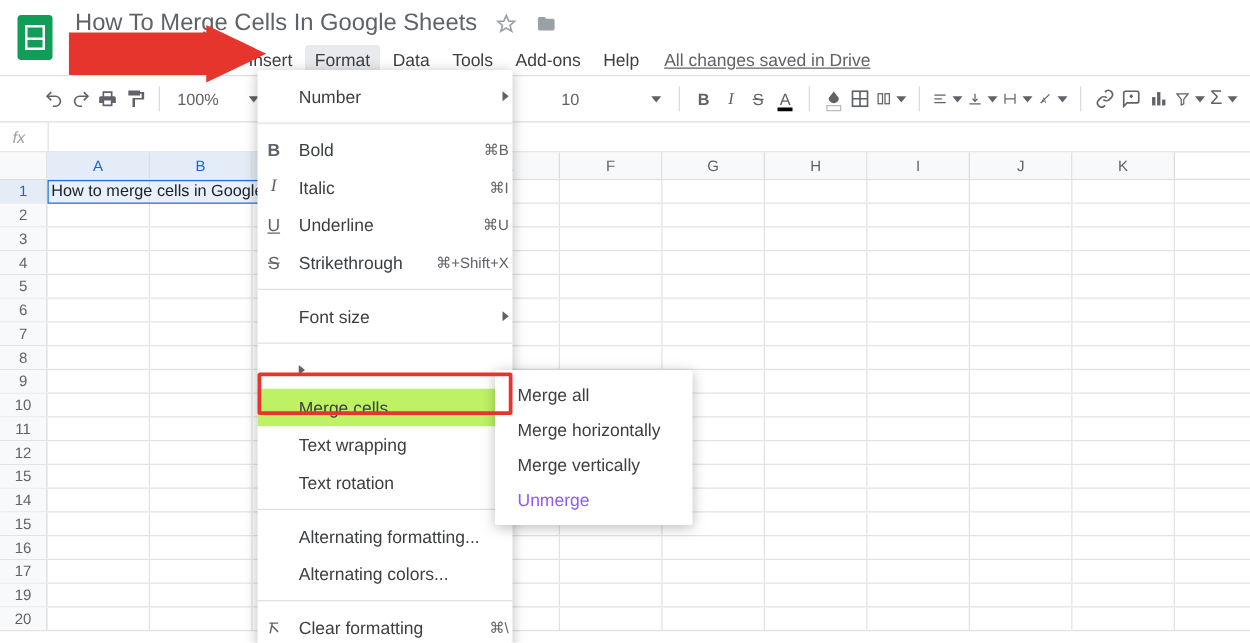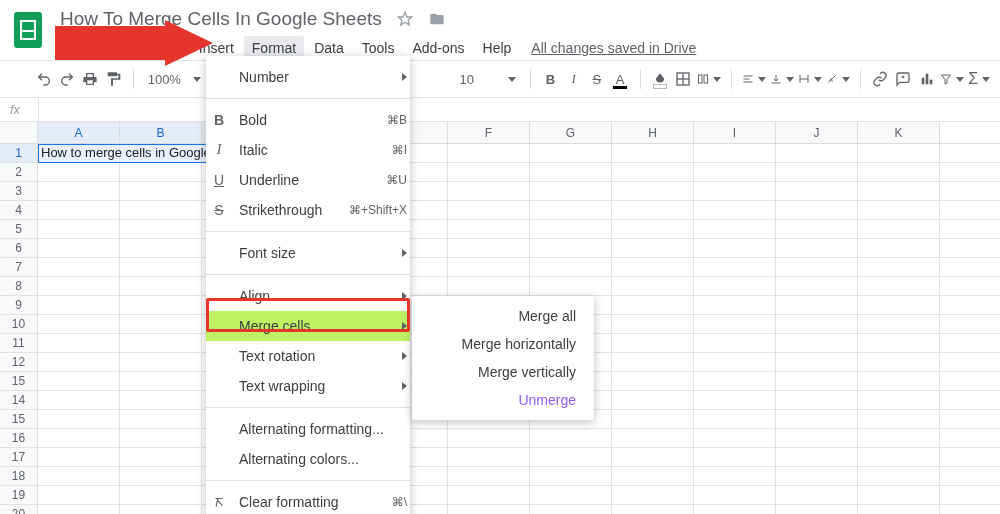--- a/index.html
+++ b/index.html
@@ -93,21 +93,21 @@
   }
   .tbtn {
     width: 24px; height: 24px;
     display: inline-flex; align-items: center; justify-content: center;
     border-radius: 2px;
     color: #5f6368;
     cursor: pointer;
   }
   .tsep { width: 1px; height: 20px; background: #dadce0; margin: 0 6px; }
   .zoom {
-    display: inline-flex; align-items: center; gap: 8px;
+    display: inline-flex; align-items: center; gap: 20px;
     padding: 0 4px;
   }
   .zoom .caret, .caret {
     width: 0; height: 0;
     border-left: 4px solid transparent;
     border-right: 4px solid transparent;
     border-top: 5px solid #5f6368;
     margin-left: 4px;
   }
   .font-color-btn { position:relative; }
@@ -223,21 +223,21 @@
   .m-short { color:#5f6368; font-size:12px;}
   .m-div { height:1px; background:#e0e0e0; margin:6px 0;}
   .outline-red {
     position: absolute;
     border: 3px solid #e5352d;
     border-radius: 2px;
     pointer-events:none;
     z-index: 40;
   }
   .merge-outline { left:206px; top:298px; width:204px; height:34px;}
-  .merge-menu { left: 412px; top: 296px; width: 182px; text-align: right; }
+  .merge-menu { left: 396px; top: 296px; width: 158px; }
   .merge-menu .m-row { padding: 0 18px; height: 28px;}
   .disabled { color: #8b5cf6; }
 </style>
 </head>
 <body>
 
 <svg class="arrow-anno" width="160" height="46">
   <polygon points="0,6 110,6 110,0 158,23 110,46 110,40 0,40" fill="#e5352d"></polygon>
 </svg>
 
@@ -651,34 +651,20 @@
         <div class="cell"></div>
         <div class="cell"></div>
         <div class="cell"></div>
         <div class="cell"></div>
         <div class="cell"></div>
         <div class="cell"></div>
         <div class="cell"></div>
         <div class="cell"></div>
       </div>
       <div class="row">
-        <div class="row-h">18</div>
-        <div class="cell"></div>
-        <div class="cell"></div>
-        <div class="cell"></div>
-        <div class="cell"></div>
-        <div class="cell"></div>
-        <div class="cell"></div>
-        <div class="cell"></div>
-        <div class="cell"></div>
-        <div class="cell"></div>
-        <div class="cell"></div>
-        <div class="cell"></div>
-      </div>
-      <div class="row">
         <div class="row-h">19</div>
         <div class="cell"></div>
         <div class="cell"></div>
         <div class="cell"></div>
         <div class="cell"></div>
         <div class="cell"></div>
         <div class="cell"></div>
         <div class="cell"></div>
         <div class="cell"></div>
         <div class="cell"></div>
@@ -736,36 +722,35 @@
     </div>
   <div class="m-div"></div>
   <div class="m-row">
       <span class="m-ico"></span>
       <span class="m-label">Font size</span>
       <span class="m-subarrow"></span>
     </div>
   <div class="m-div"></div>
   <div class="m-row">
       <span class="m-ico"></span>
-      <span class="m-label">Align</span>
       <span class="m-subarrow"></span>
     </div>
   <div class="m-row hl">
       <span class="m-ico"></span>
       <span class="m-label">Merge cells</span>
       <span class="m-subarrow"></span>
     </div>
   <div class="m-row">
       <span class="m-ico"></span>
+      <span class="m-label">Text wrapping</span>
+      <span class="m-subarrow"></span>
+    </div>
+  <div class="m-row">
+      <span class="m-ico"></span>
       <span class="m-label">Text rotation</span>
-      <span class="m-subarrow"></span>
-    </div>
-  <div class="m-row">
-      <span class="m-ico"></span>
-      <span class="m-label">Text wrapping</span>
       <span class="m-subarrow"></span>
     </div>
   <div class="m-div"></div>
   <div class="m-row">
       <span class="m-ico"></span>
       <span class="m-label">Alternating formatting...</span>
     </div>
   <div class="m-row">
       <span class="m-ico"></span>
       <span class="m-label">Alternating colors...</span>

